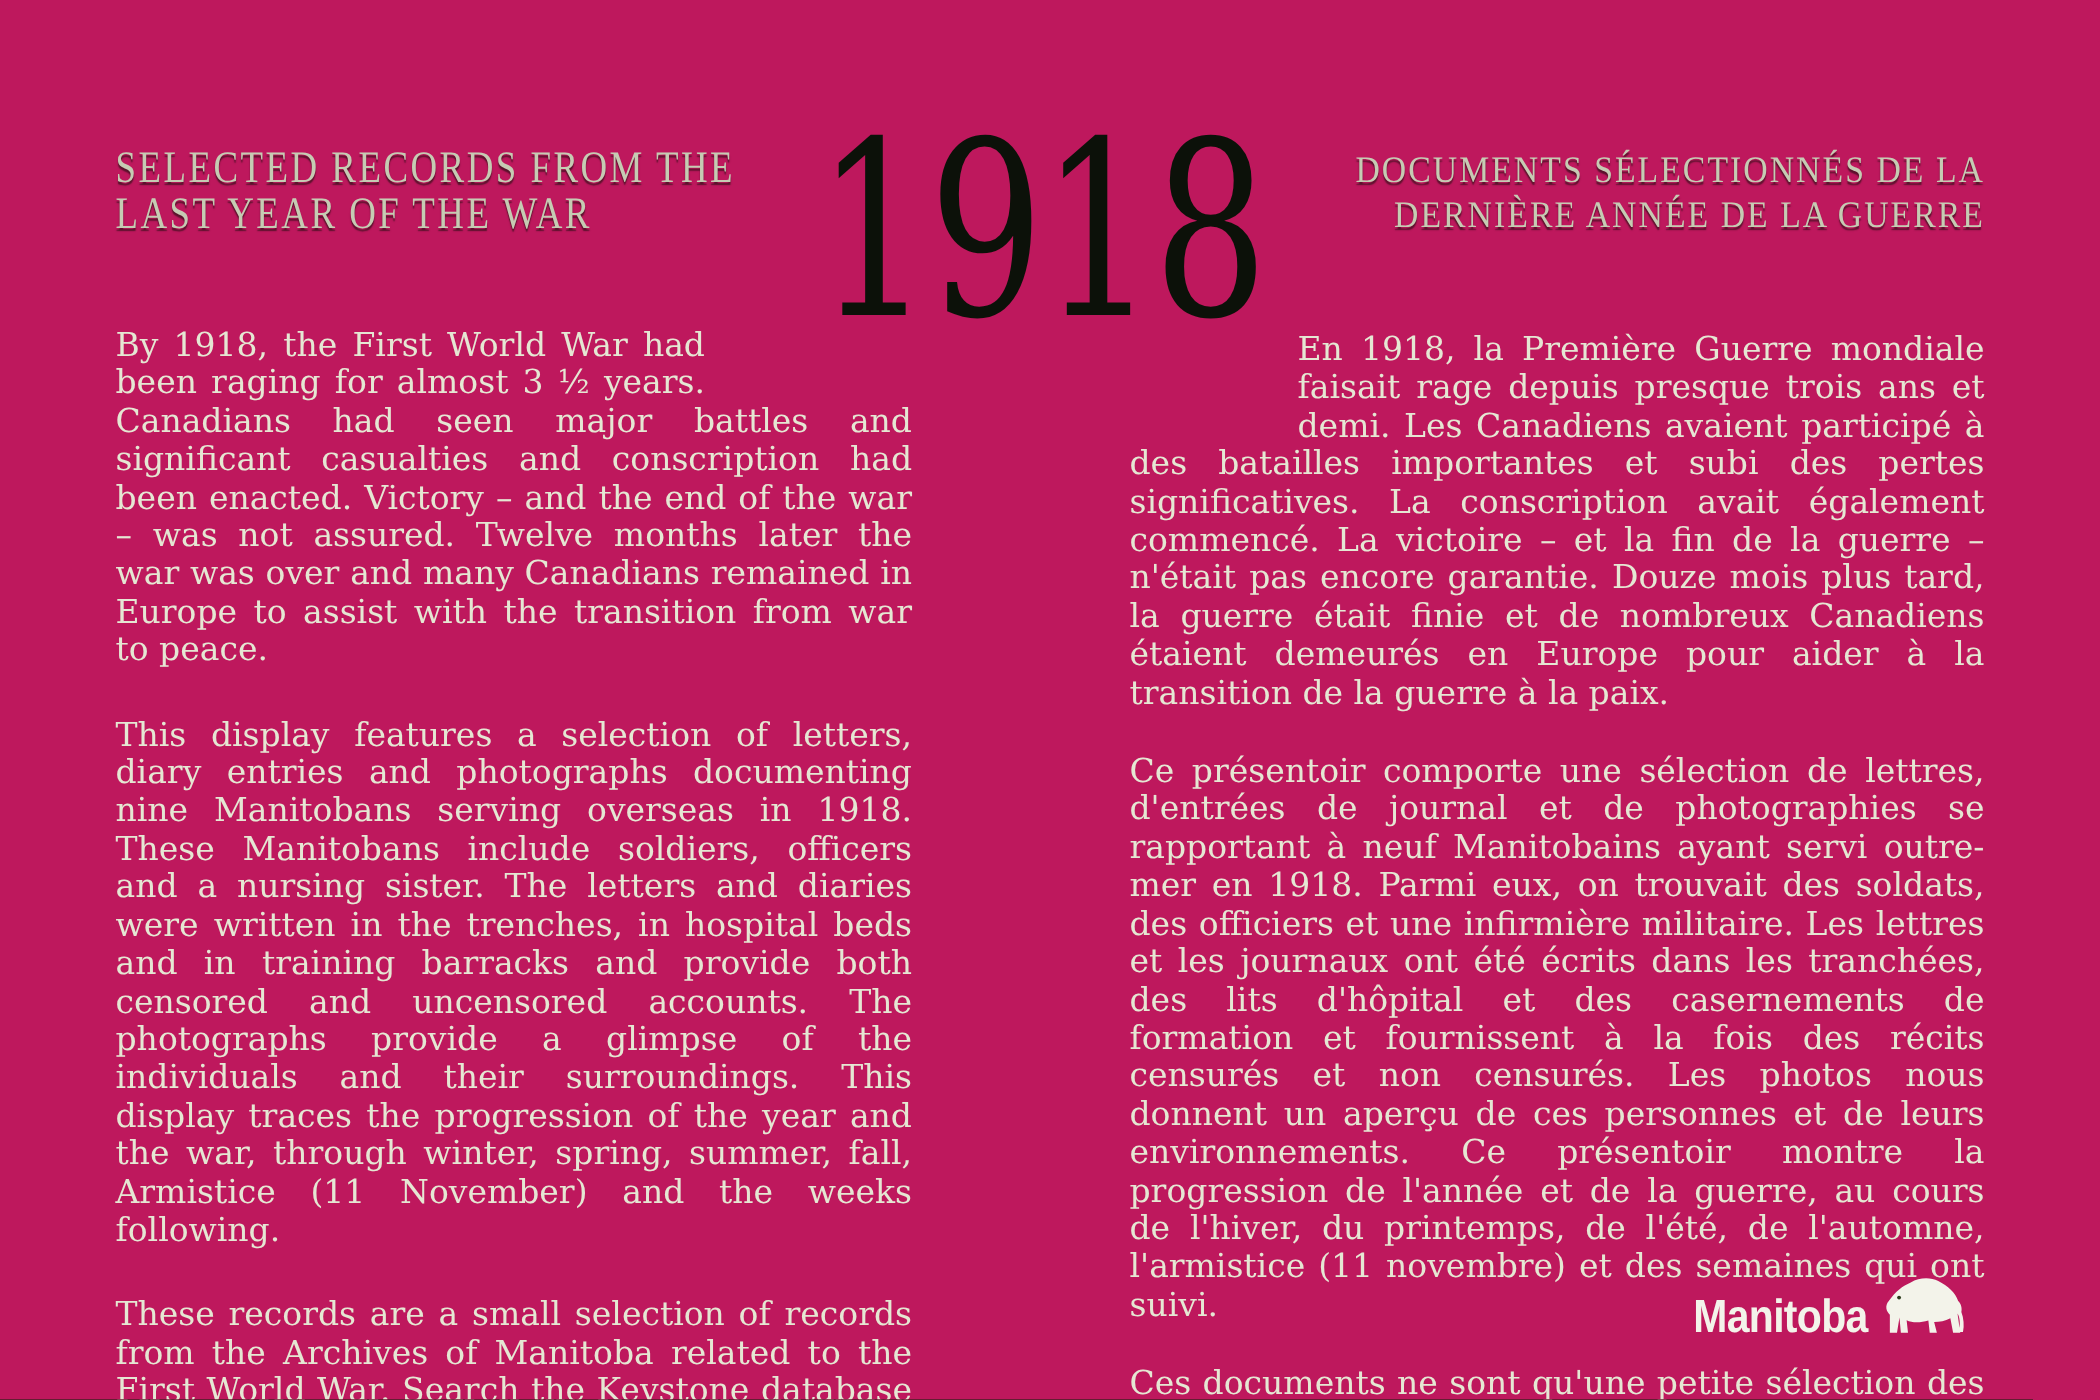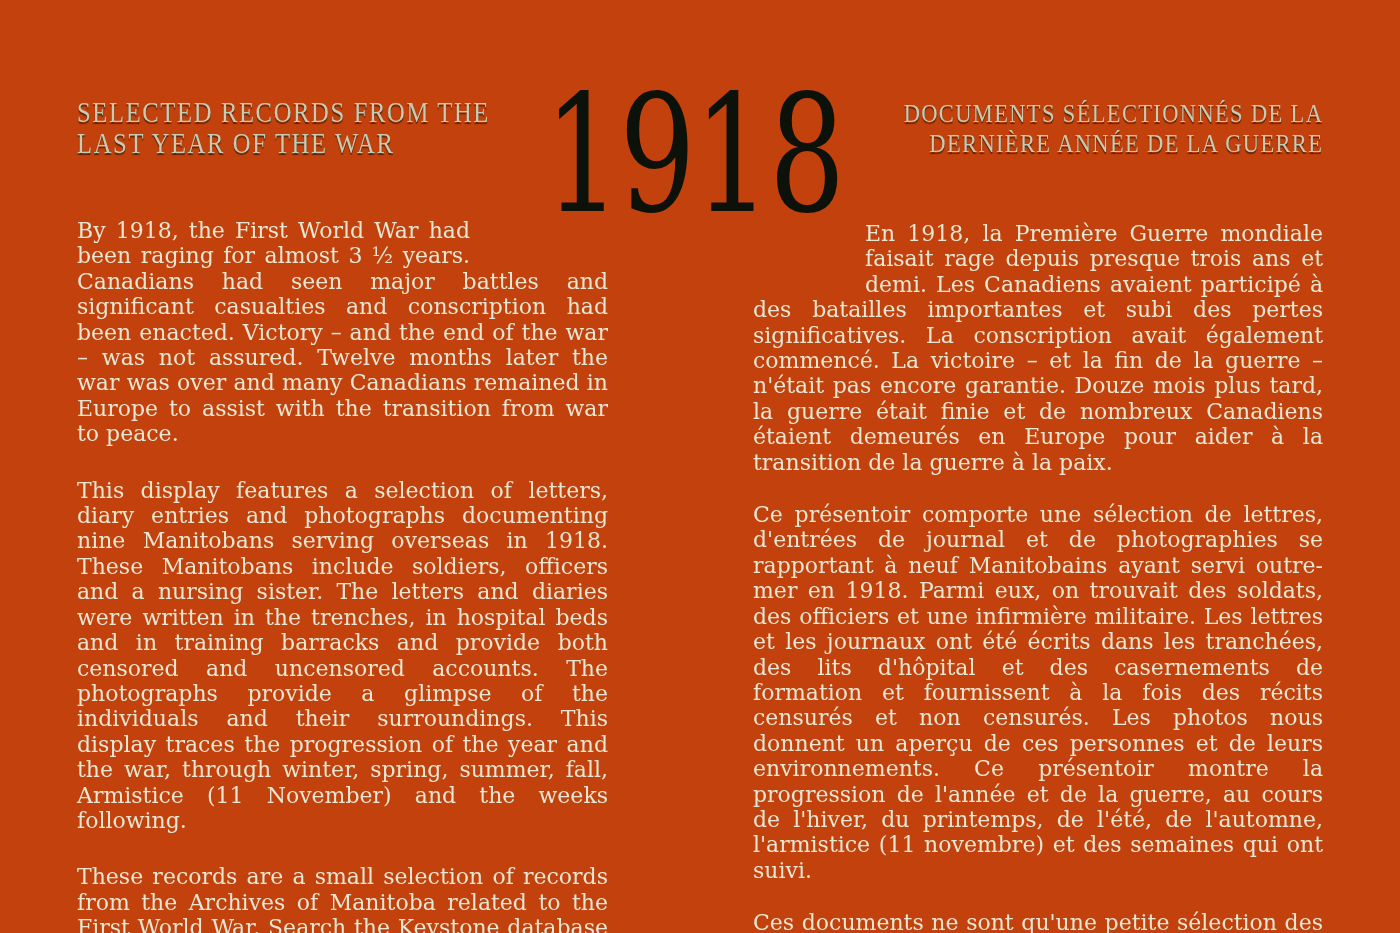--- a/index.html
+++ b/index.html
@@ -1,19 +1,19 @@
 <!DOCTYPE html>
 <html lang="en"><head>
 <meta charset="utf-8">
 <style>
   html,body{margin:0;padding:0;background:#1c2412;}
   .poster{
     position:relative;
     width:1400px;height:933px;
-    background:#c2410c;
+    background:#be185d;
     overflow:hidden;
     font-family:"DejaVu Serif", serif;
   }
   
   .heading{
     position:absolute;
     color:#c6cbb3;
     font-family:"Liberation Serif", serif;
     text-shadow:0 2px 1px rgba(8,12,4,.55);
     white-space:nowrap;
@@ -96,14 +96,36 @@
     <p><span>This display features a selection of letters, diary entries and photographs documenting nine Manitobans serving overseas in 1918. These Manitobans include soldiers, officers and a nursing sister. The letters and diaries were written in the trenches, in hospital beds and in training barracks and provide both censored and uncensored accounts.  The photographs provide a glimpse of the individuals and their surroundings.  This display traces the progression of the year and the war, through winter, spring, summer, fall, Armistice (11 November) and the weeks following.</span></p>
     <p><span>These records are a small selection of records from the Archives of Manitoba related to the First World War.  Search the Keystone database or visit our research room to find out more about these and other collections of records from the time of the First World War.</span></p>
   </section>
 
   <section class="col col-fr">
     <p><span class="spacer-year-left"></span><span>En 1918, la Première Guerre mondiale faisait rage depuis presque trois ans et demi. Les Canadiens avaient participé à des batailles importantes et subi des pertes significatives. La conscription avait également commencé. La victoire – et la fin de la guerre – n'était pas encore garantie. Douze mois plus tard, la guerre était finie et de nombreux Canadiens étaient demeurés en Europe pour aider à la transition de la guerre à la paix.</span></p>
     <p><span>Ce présentoir comporte une sélection de lettres, d'entrées de journal et de photographies se rapportant à neuf Manitobains ayant servi outre-mer en 1918. Parmi eux, on trouvait des soldats, des officiers et une infirmière militaire. Les lettres et les journaux ont été écrits dans les tranchées, des lits d'hôpital et des casernements de formation et fournissent à la fois des récits censurés et non censurés. Les photos nous donnent un aperçu de ces personnes et de leurs environnements. Ce présentoir montre la progression de l'année et de la guerre, au cours de l'hiver, du printemps, de l'été, de l'automne, l'armistice (11 novembre) et des semaines qui ont suivi.</span></p>
     <p><span>Ces documents ne sont qu'une petite sélection des documents des Archives du Manitoba relatifs à la Première Guerre mondiale. Recherchez dans la base de données Keystone ou visitez notre salle de lecture pour en apprendre plus sur ces documents et sur d'autres collections de documents datant de l'époque de la Première Guerre mondiale.</span></p>
   </section>
 
+  <div class="logo">
+    <span class="logo-text">Manitoba</span>
+    <svg class="bison-icon" viewBox="0 0 62 48" xmlns="http://www.w3.org/2000/svg" aria-hidden="true">
+      <path fill="currentColor" d="
+        M5 20
+        C10 13 15 9 21 6.5
+        C27 3 35 2.5 41 5.5
+        C48 9 53.5 14 55.5 20
+        C57.5 22 58.5 25 57.8 28
+        C59.5 32.5 60 38 59 42.5
+        L56.2 42.5
+        C57 36.5 56.8 31.5 55 29
+        L57 43 L51.8 43 L49.8 32.5
+        C46 34.5 42 35.2 38 35.2
+        L40 43 L34.8 43 L33.8 34.2
+        C28 36 22 36 18 34
+        L19 43 L13.8 43 L12.8 32
+        L11 43 L5.8 43 L5.8 30
+        C3.2 27.5 2 23.5 5 20 Z"></path>
+      <circle cx="12.5" cy="17.5" r="1.4" fill="#2c3a1c"></circle>
+    </svg>
+  </div>
 
 </div>
 
 </body></html>

